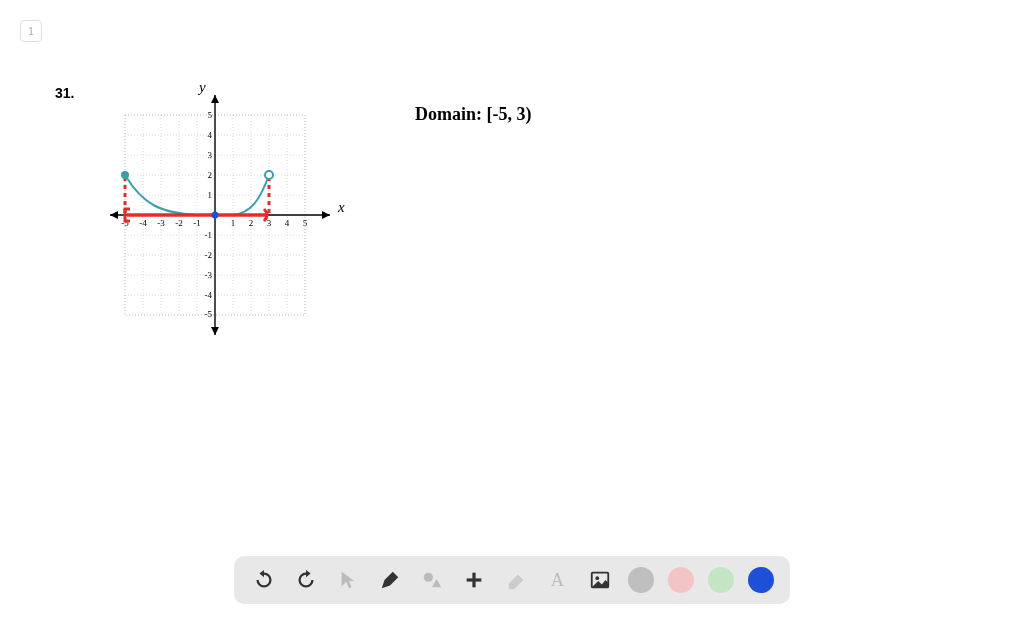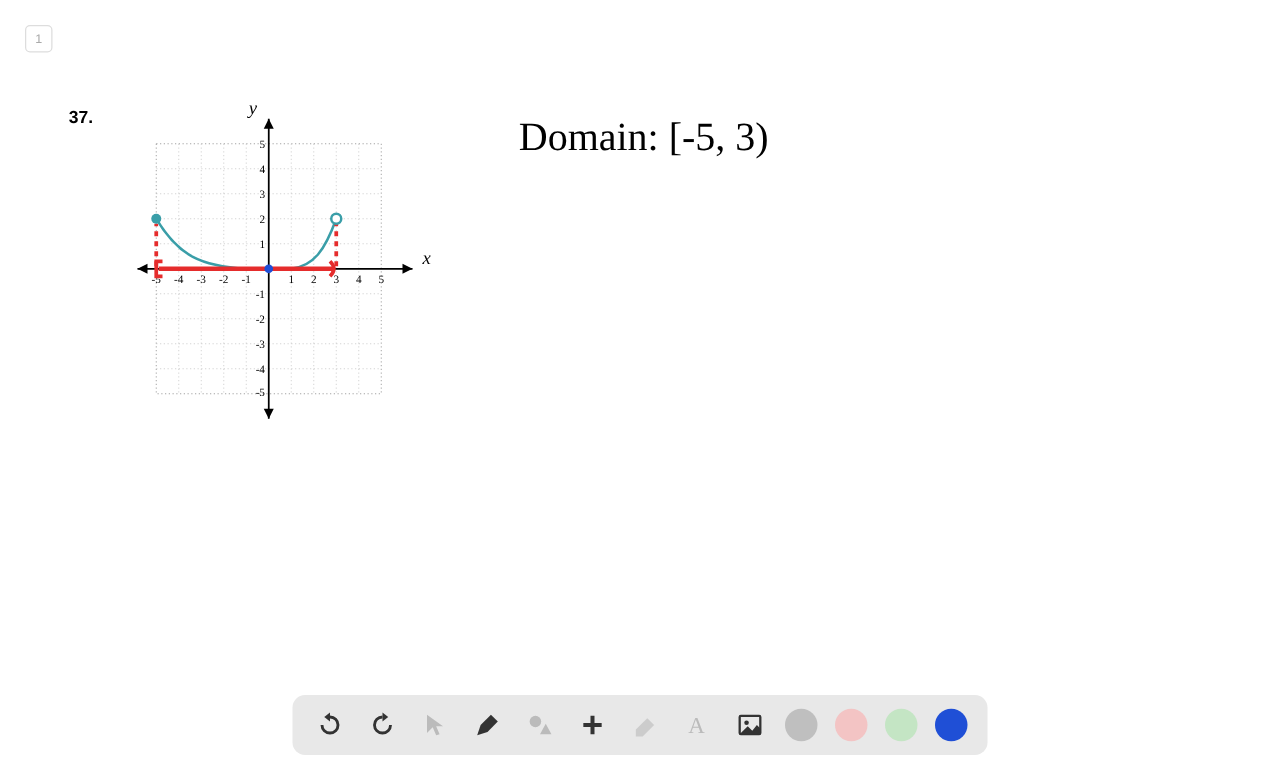--- a/index.html
+++ b/index.html
@@ -3,33 +3,33 @@
 <meta charset="utf-8">
 <style>
   * { margin:0; padding:0; box-sizing:border-box; }
   body { width:1024px; height:624px; background:#fff; font-family:Arial,sans-serif; position:relative; overflow:hidden; }
   .page-num { position:absolute; top:20px; left:20px; width:22px; height:22px; border:1px solid #ddd; border-radius:4px; color:#aaa; font-size:10px; display:flex; align-items:center; justify-content:center; }
   .content { position:absolute; top:85px; left:55px; right:30px; }
   .problem-num { position:absolute; top:0; left:0; font-weight:bold; font-size:14px; }
   .graph-wrap { position:absolute; top:0; left:45px; }
   .y-label { position:absolute; left:99px; top:-6px; font-style:italic; font-family:'Times New Roman',serif; font-size:15px; }
   .x-label { position:absolute; left:238px; top:114px; font-style:italic; font-family:'Times New Roman',serif; font-size:15px; }
-  .handwriting { position:absolute; left:360px; top:0; font-family:'Comic Sans MS',cursive; font-size:32px; line-height:1.5; }
+  .handwriting { position:absolute; left:360px; top:16px; font-family:'Comic Sans MS',cursive; font-size:18px; line-height:1.5;font-weight:bold; }
   .toolbar { position:absolute; left:50%; transform:translateX(-50%); bottom:20px; background:#e8e8e8; border-radius:10px; padding:10px 16px; display:flex; align-items:center; gap:14px; }
   .tool { width:28px; height:28px; display:flex; align-items:center; justify-content:center; cursor:pointer; }
   .tool svg { width:22px; height:22px; }
   .swatch { width:26px; height:26px; border-radius:50%; cursor:pointer; }
 </style>
 </head>
 <body>
 
 <div class="page-num">1</div>
 
 <div class="content">
-  <div class="problem-num">37.</div>
+  <div class="problem-num">31.</div>
 
   <div class="graph-wrap">
     <div class="y-label">y</div>
     <div class="x-label">x</div>
     <svg width="250" height="260" viewBox="0 0 250 260">
 
       <rect x="25" y="30" width="180" height="200" fill="none" stroke="#888" stroke-width="0.6" stroke-dasharray="1 2"></rect>
 
       <g stroke="#bbb" stroke-width="0.5" stroke-dasharray="1 2">
         <line x1="25" y1="50" x2="205" y2="50"></line>

